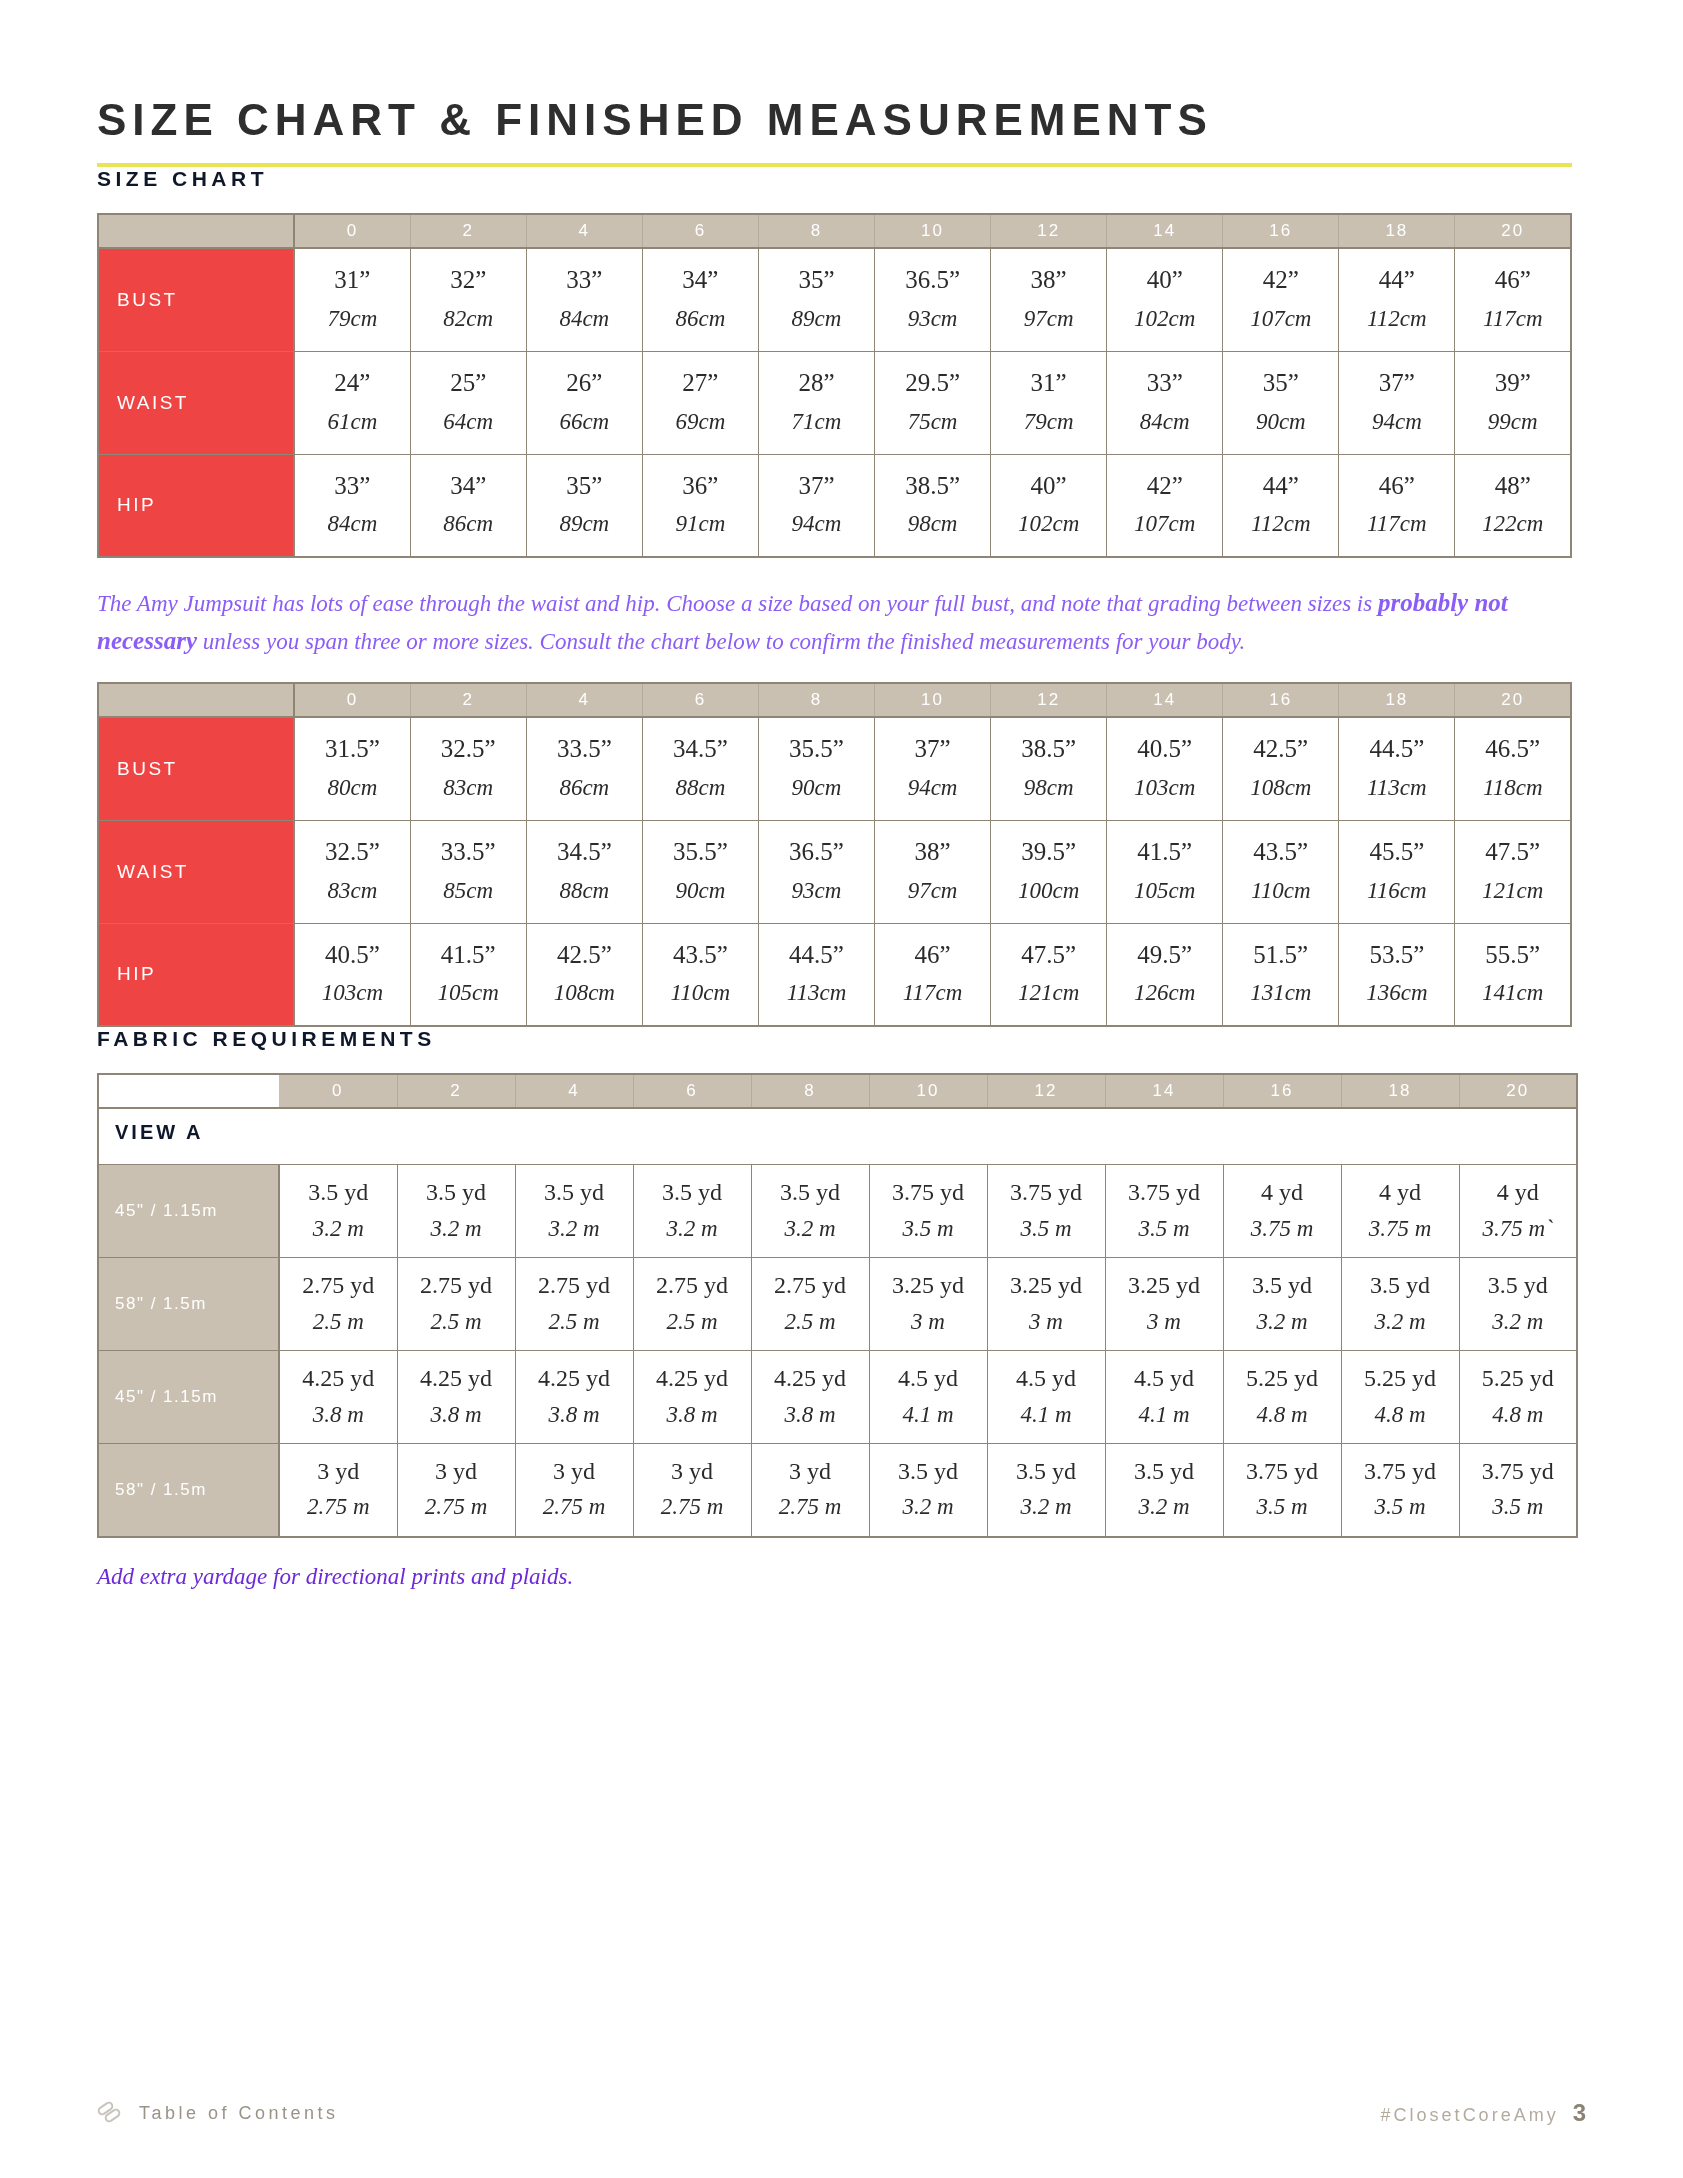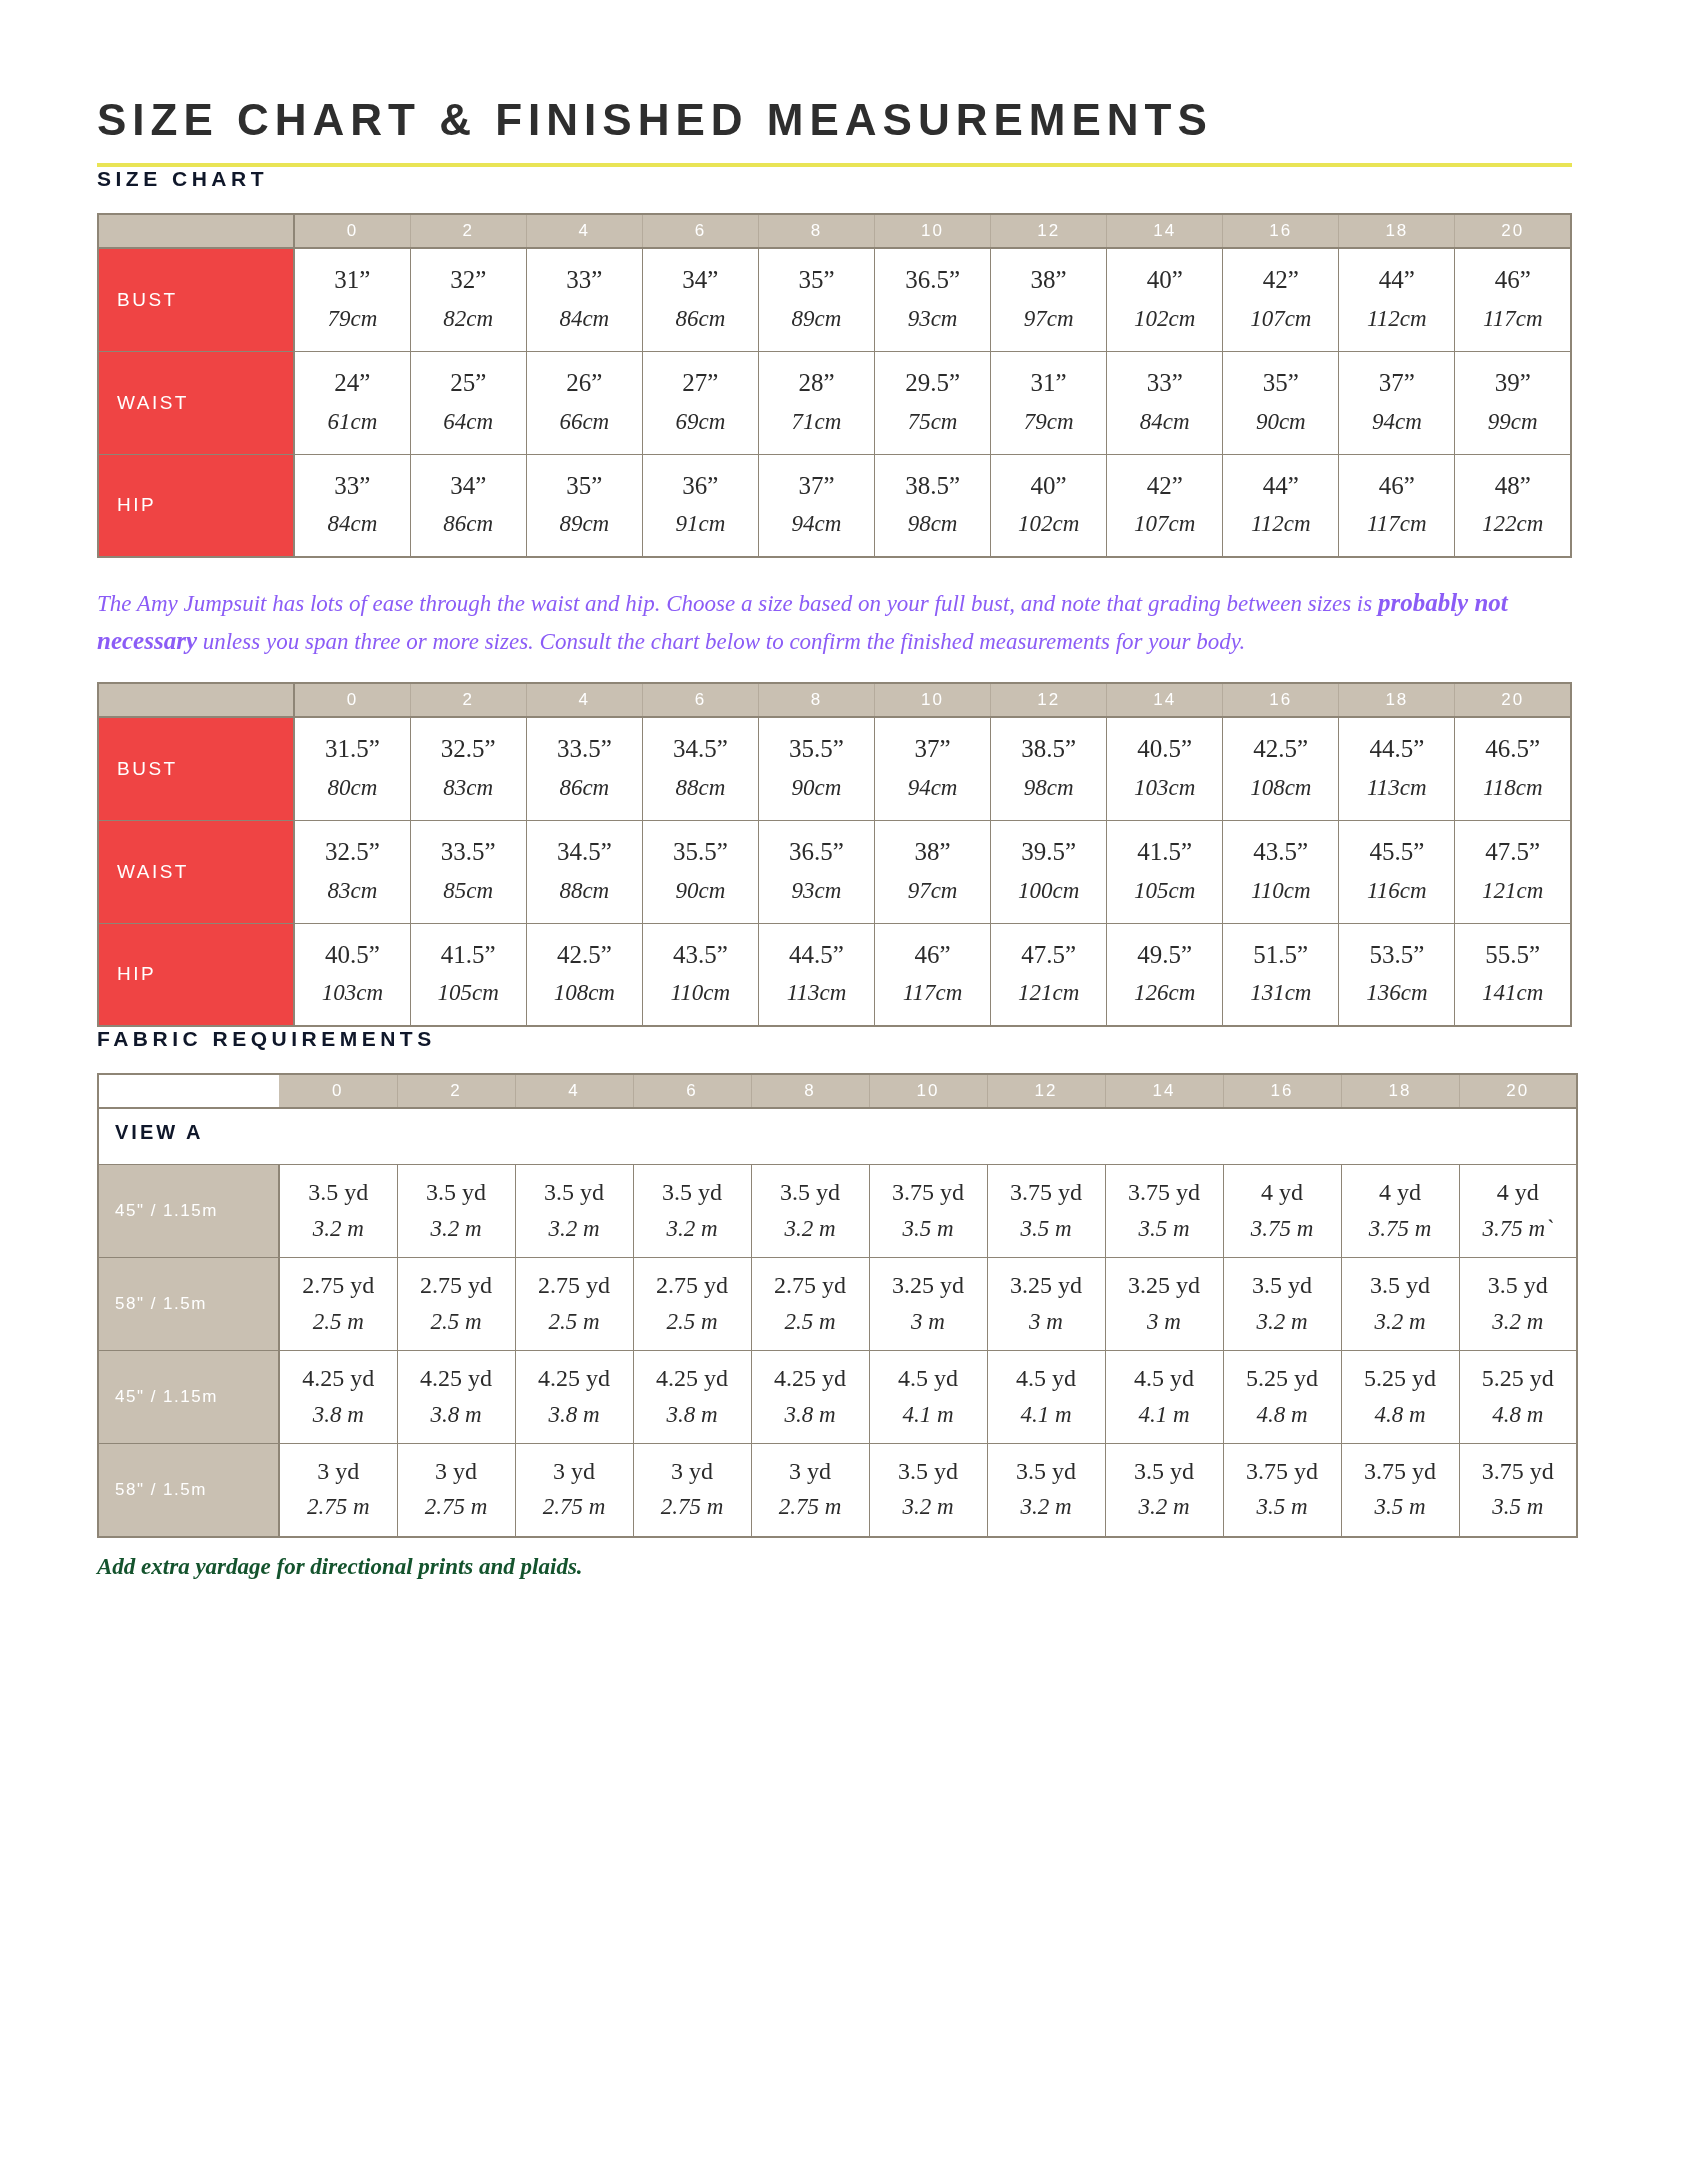--- a/index.html
+++ b/index.html
@@ -203,23 +203,22 @@
     font-size: 23px;
     color: #2b2b2b;
     line-height: 1.1;
     margin-top: 10px;
   }
 
   .fabric-note {
     font-family: "Liberation Serif", serif;
     font-style: italic;
     font-size: 23px;
-    color: #14532d;
-    margin-top: 16px;
-    font-weight: bold;
+    color: #6d28d9;
+    margin-top: 26px;
   }
 
   
   .footer {
     position: absolute;
     left: 0;
     bottom: 51px;
     width: 1683px;
     padding: 0 97px;
     display: flex;
@@ -859,15 +858,28 @@
         <td class="cell">
             <div class="yd">3.75 yd</div>
             <div class="m">3.5 m</div>
           </td>
       </tr>
     </tbody>
   </table>
 
   <p class="fabric-note">Add extra yardage for directional prints and plaids.</p>
 
+  <div class="footer">
+    <div class="footer-left">
+      <span class="link-icon">
+        <span class="a"></span>
+          <span class="b"></span>
+      </span>
+      <span class="toc-link">Table of Contents</span>
+    </div>
+    <div class="footer-right">
+      <span class="hashtag">#ClosetCoreAmy</span>
+      <span class="page-num">3</span>
+    </div>
+  </div>
 
 </div>
 
 
 </body></html>

